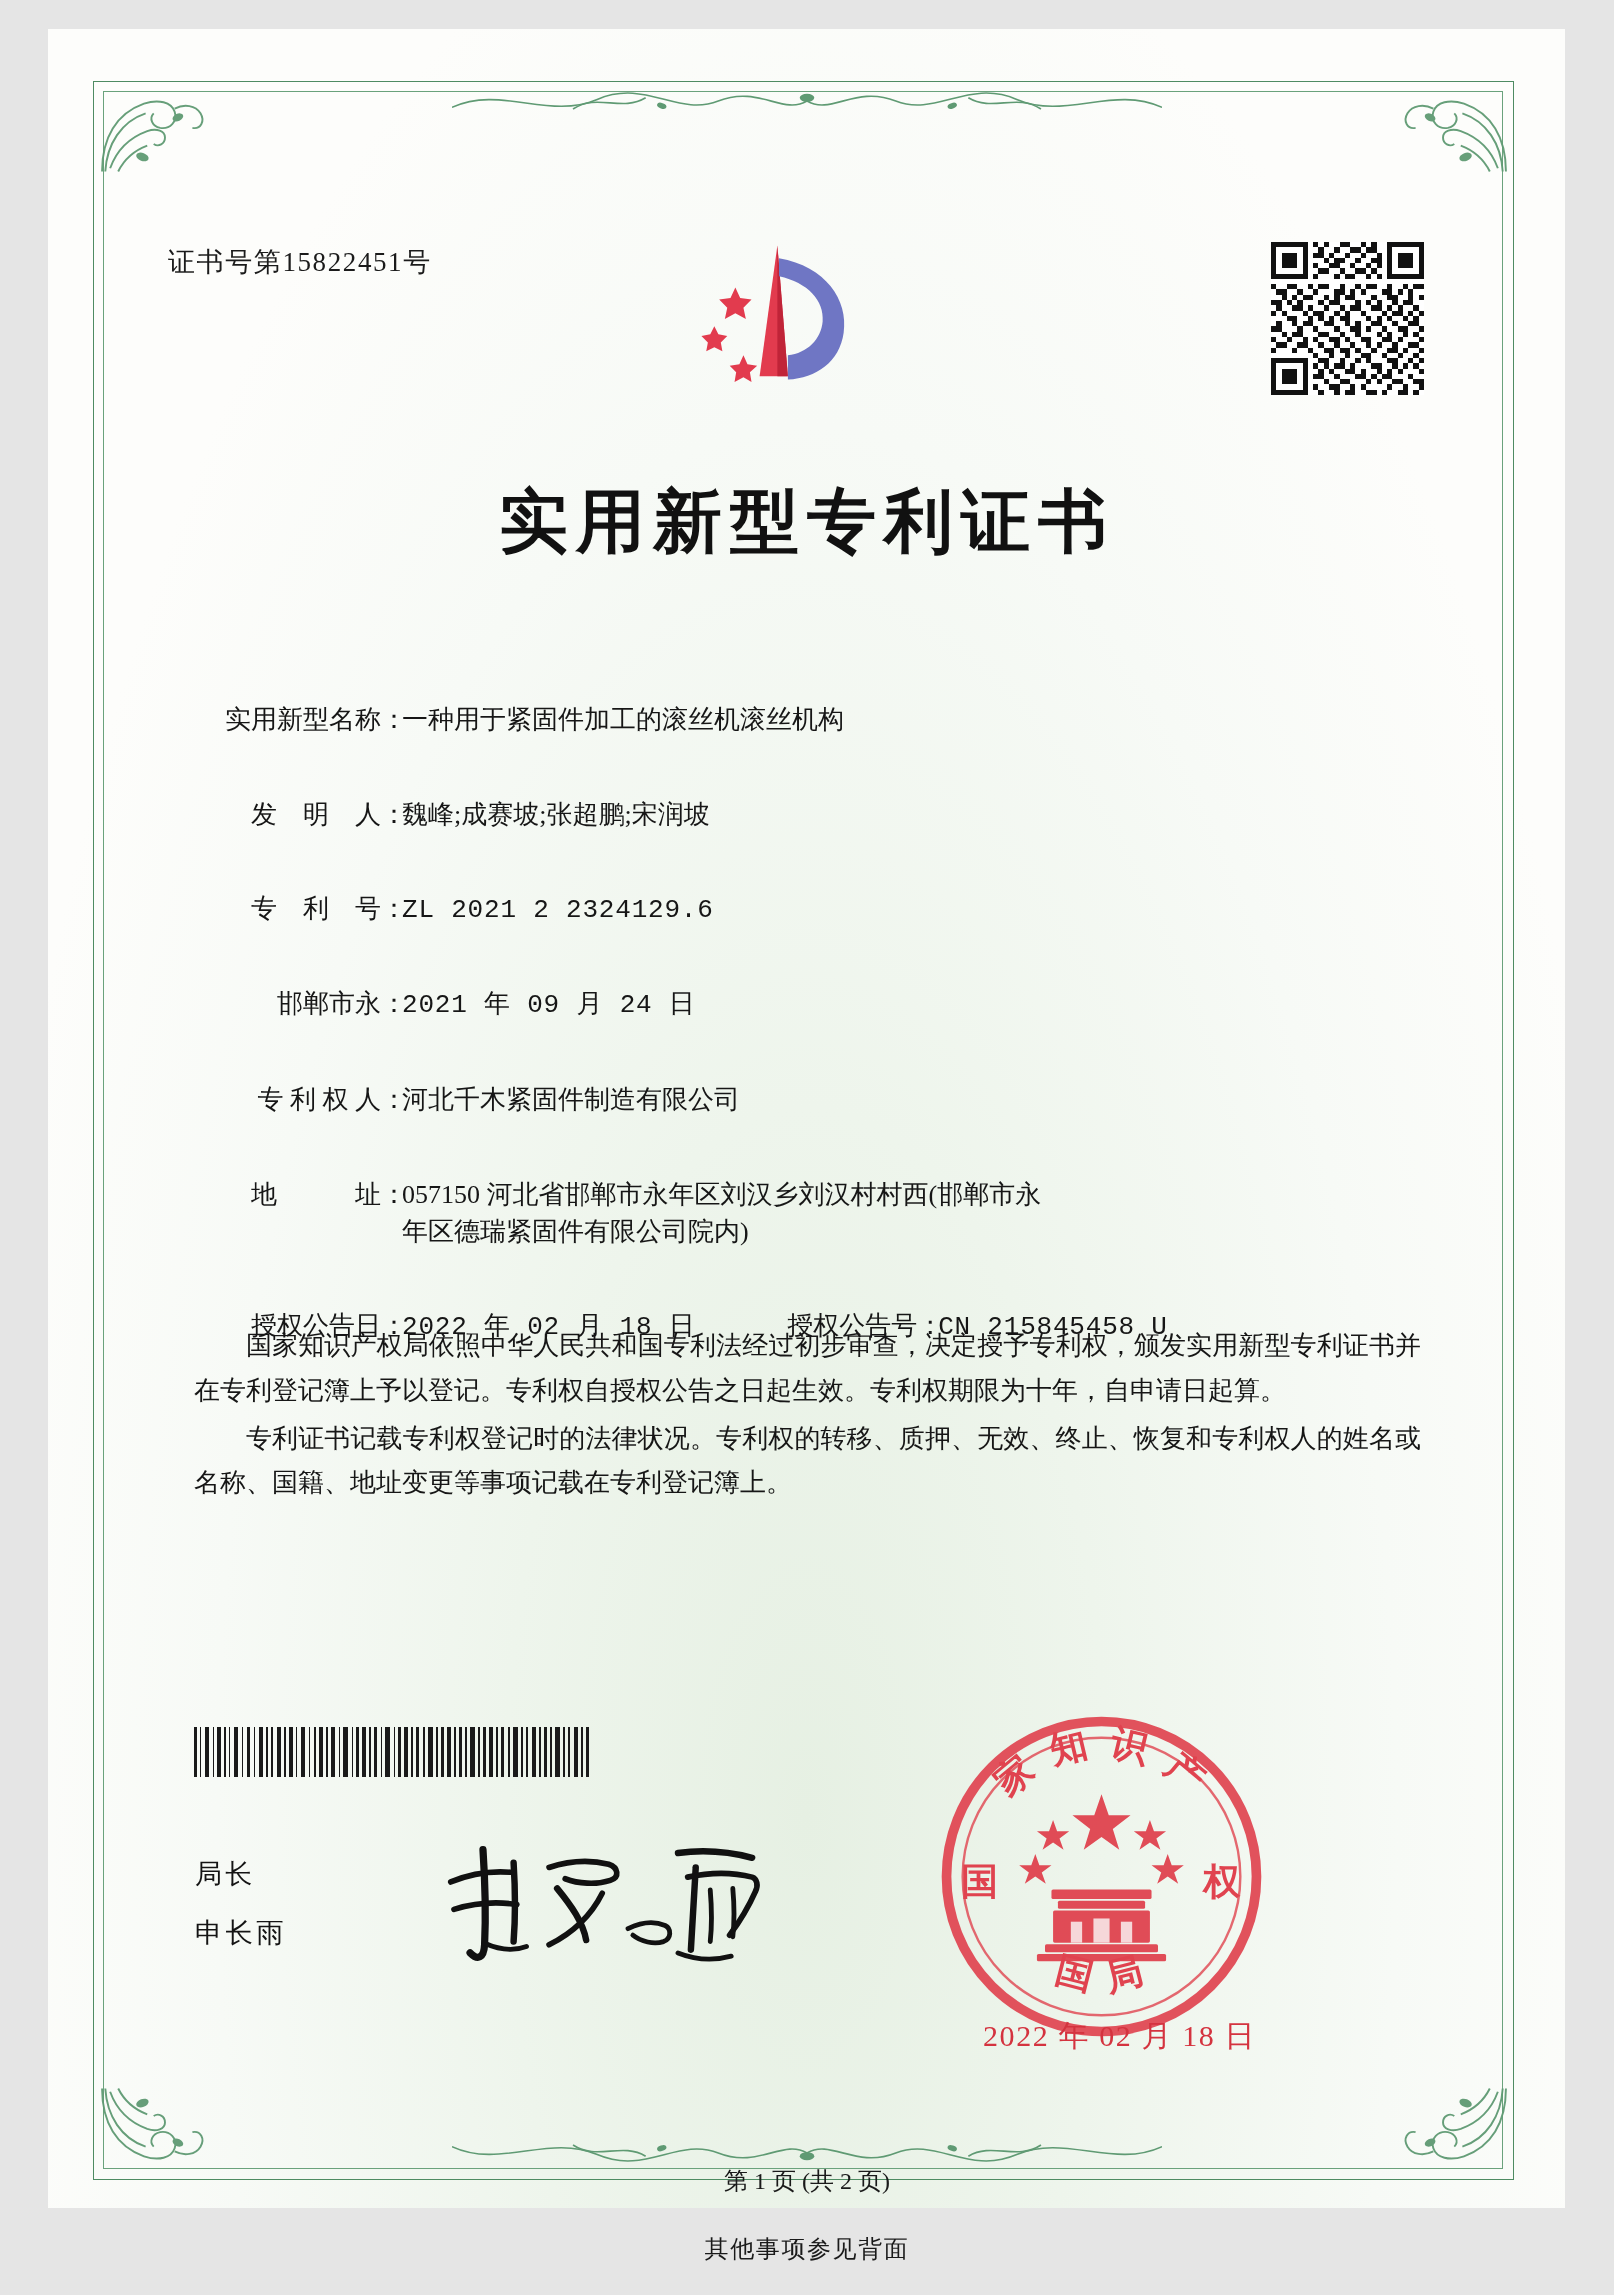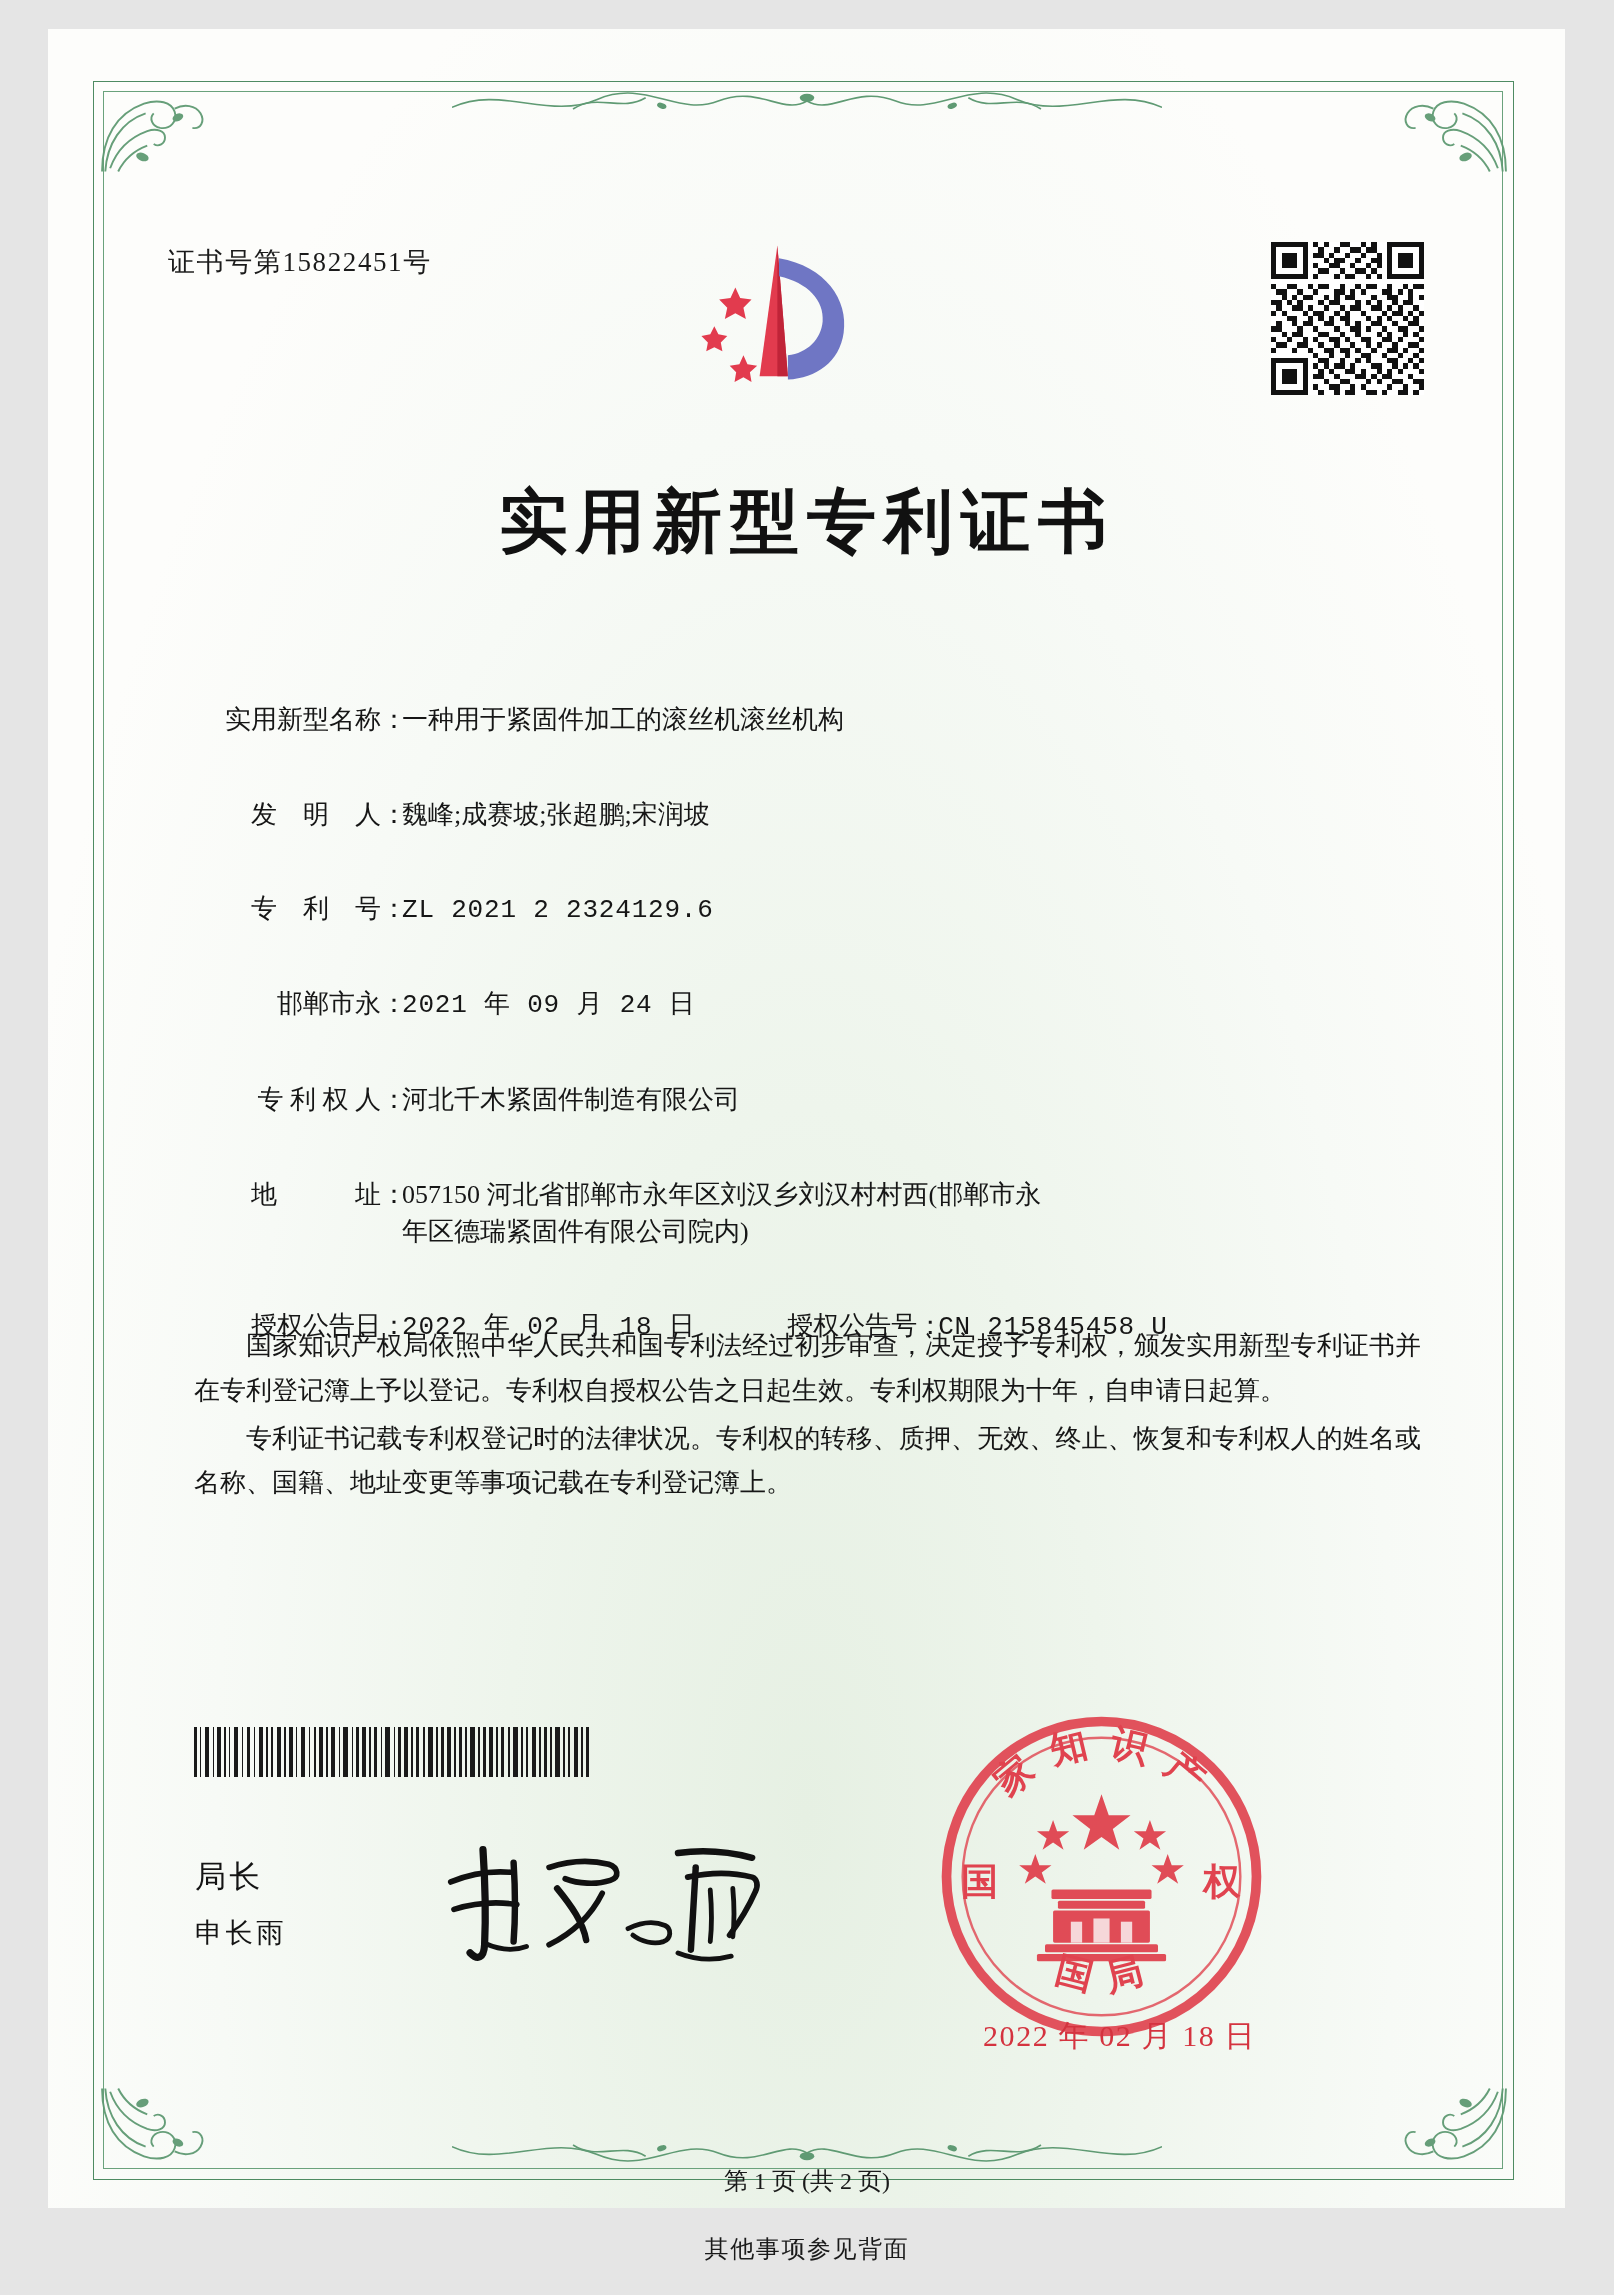--- a/index.html
+++ b/index.html
@@ -181,21 +181,21 @@
     width: 412px;
     height: 50px;
   }
   .barcode svg { width: 100%; height: 100%; display: block; }
 
   
   .sig-label {
     position: absolute;
     left: 195px;
     top: 1856px;
-    font-size: 31px;
+    font-size: 27px;
     color: #141414;
     letter-spacing: 3.2px;
   }
   .sig-name {
     position: absolute;
     left: 195px;
     top: 1915px;
     font-size: 27.4px;
     color: #141414;
     letter-spacing: 3.2px;

